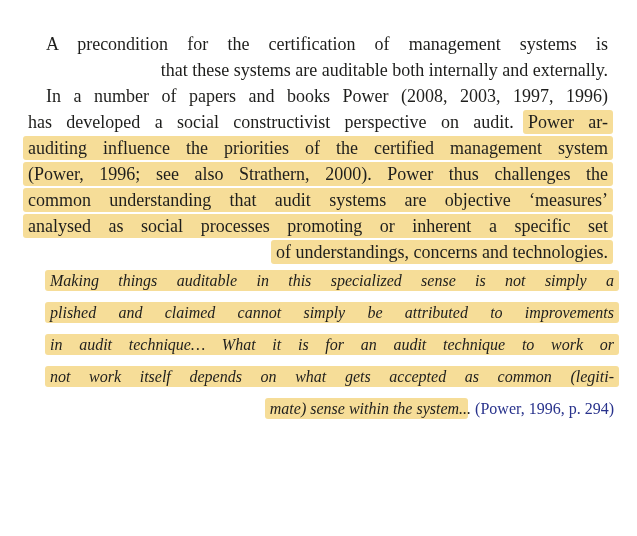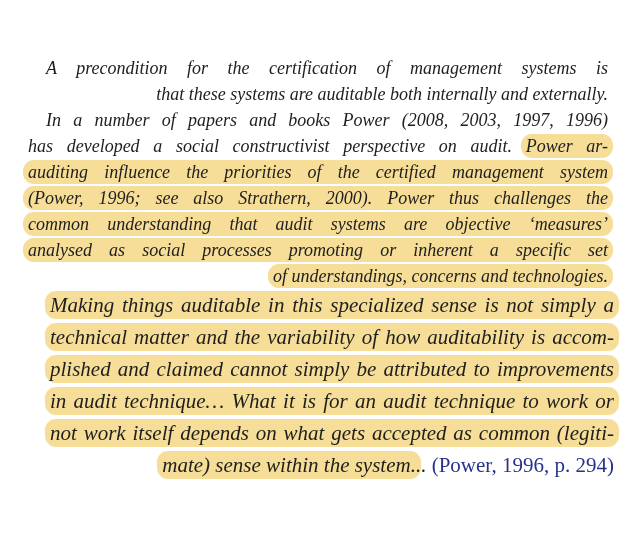--- a/index.html
+++ b/index.html
@@ -19,43 +19,43 @@
     font-family: "Liberation Serif", "DejaVu Serif", serif;
     overflow: hidden;
     padding: 15px 29px 0 28px;
   }
   .heading {
     font-size: 20px;
     line-height: 24px;
     font-weight: bold;
     color: var(--text);
   }
-  .body-block { margin-top: 40px; font-style: italic; }
+  .body-block { margin-top: 16px; }
   .bl {
     font-size: 18px;
     line-height: 26px;
     height: 26px;
   }
   .jl { text-align: justify; text-align-last: justify; }
   .ll { text-align: right; }
   .ind { padding-left: 18px; }
   .hl {
     background: var(--highlight);
     padding: 2px 5px;
     margin: 0 -5px;
-    border-radius: 11px;
+    border-radius: 3px;
     box-decoration-break: clone;
     -webkit-box-decoration-break: clone;
   }
   .quote {
     margin: 4px -6px 0 22px;
     font-style: italic;
   }
   .ql {
-    font-size: 21px;
+    font-size: 16px;
     line-height: 24px;
     height: 32px;
   }
   .link {
     color: var(--link);
     font-style: normal;
     cursor: pointer;
   }
 </style>
 </head>
@@ -78,20 +78,19 @@
       <div class="bl jl"><span class="hl">(Power, 1996; see also Strathern, 2000). Power thus challenges the</span></div>
       <div class="bl jl"><span class="hl">common understanding that audit systems are objective ‘measures’</span></div>
       <div class="bl jl"><span class="hl">analysed as social processes promoting or inherent a specific set</span></div>
       <div class="bl ll"><span class="hl">of understandings, concerns and technologies.</span></div>
     </div>
 
   </div>
 
   <blockquote class="quote">
     <div class="ql jl"><span class="hl">Making things auditable in this specialized sense is not simply a</span></div>
-    <div class="ql jl"><span class="hl">technical matter and the variability of how auditability is accom-</span></div>
     <div class="ql jl"><span class="hl">plished and claimed cannot simply be attributed to improvements</span></div>
     <div class="ql jl"><span class="hl">in audit technique… What it is for an audit technique to work or</span></div>
     <div class="ql jl"><span class="hl">not work itself depends on what gets accepted as common (legiti-</span></div>
     <div class="ql ll"><span class="hl">mate) sense within the system.</span><span>.. </span><span class="link">(Power, 1996, p. 294)</span></div>
   </blockquote>
 
 </div>
 
 </body></html>

